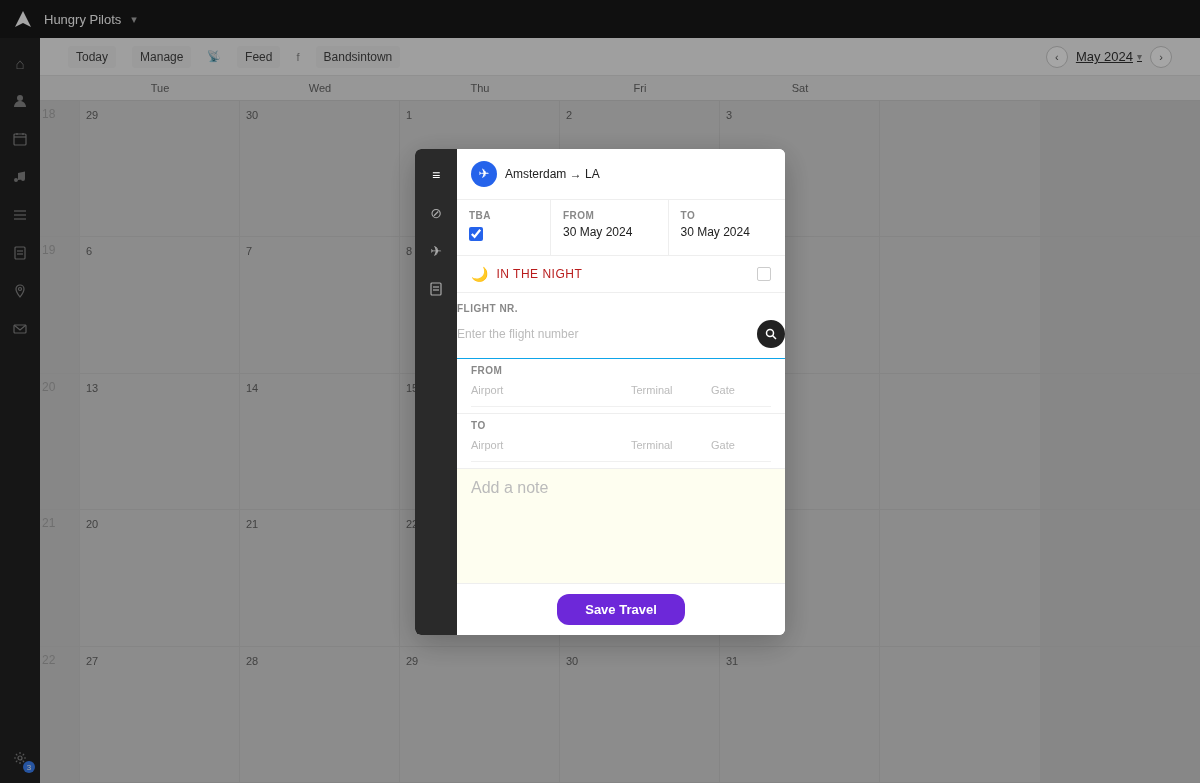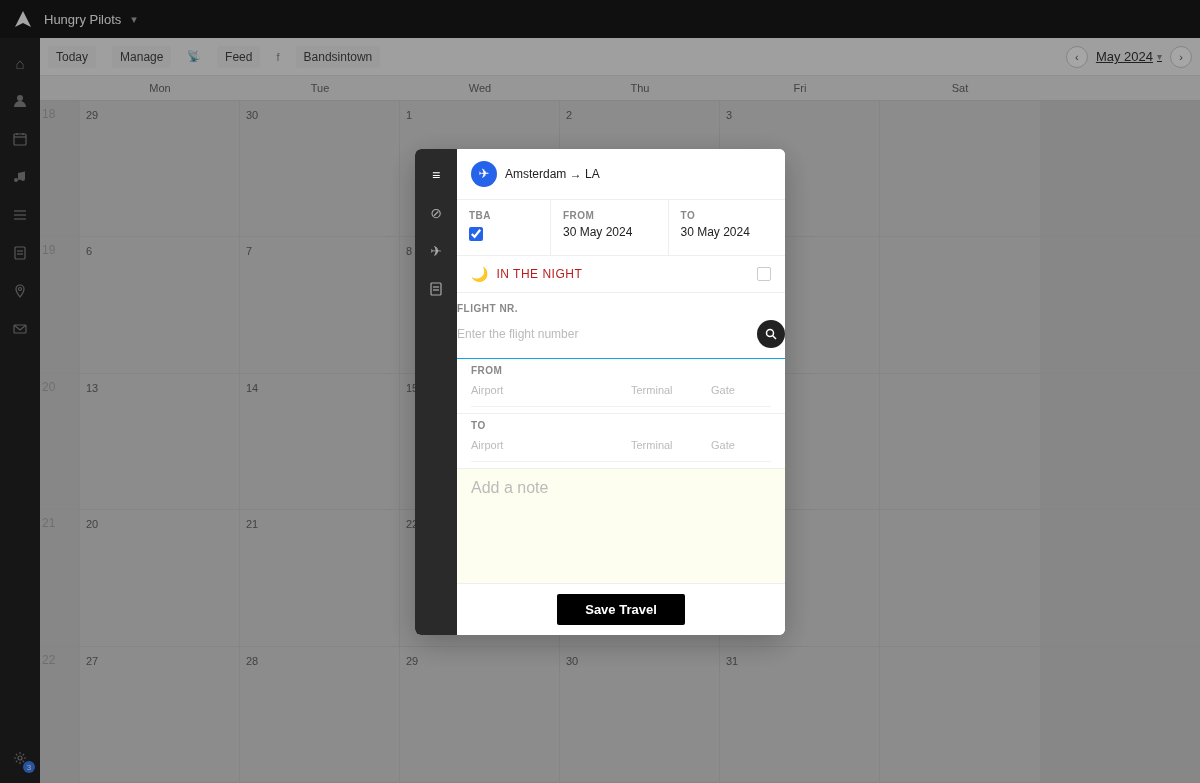--- a/index.html
+++ b/index.html
@@ -76,21 +76,21 @@
       flex-direction: column;
     }
 
     
     .cal-toolbar {
       height: 38px;
       background: #f5f5f5;
       border-bottom: 1px solid #ddd;
       display: flex;
       align-items: center;
-      padding: 0 8px;
+      padding: 0 28px;
       gap: 16px;
     }
     .cal-toolbar-btn {
       font-size: 12px;
       color: #444;
       cursor: pointer;
       padding: 3px 7px;
       border-radius: 3px;
       border: 1px solid transparent;
     }
@@ -383,25 +383,25 @@
 
     
     .modal-footer {
       padding: 10px 14px;
       display: flex;
       justify-content: center;
       border-top: 1px solid #eee;
       background: #fff;
     }
     .save-btn {
-      background: #000000;
+      background: #6d28d9;
       color: #fff;
       border: none;
       padding: 8px 28px;
-      border-radius: 2px;
+      border-radius: 12px;
       font-size: 13px;
       font-weight: 600;
       cursor: pointer;
     }
   </style>
 </head>
 <body>
 
 <div class="topbar">
   <div class="topbar-logo">
@@ -488,21 +488,20 @@
           <span>May 2024</span>
           <span style="font-size:10px;color:#888">▾</span>
         </div>
         <button class="cal-nav-btn">›</button>
       </div>
     </div>
 
     <div class="cal-grid">
       <div class="cal-header-row">
         <div class="cal-header-cell"></div>
-        <div class="cal-header-cell">Mon</div>
         <div class="cal-header-cell">Tue</div>
         <div class="cal-header-cell">Wed</div>
         <div class="cal-header-cell">Thu</div>
         <div class="cal-header-cell">Fri</div>
         <div class="cal-header-cell">Sat</div>
       </div>
       <div class="cal-body">
 
         <div class="cal-week-row">
           <div class="cal-week-num">18</div>

